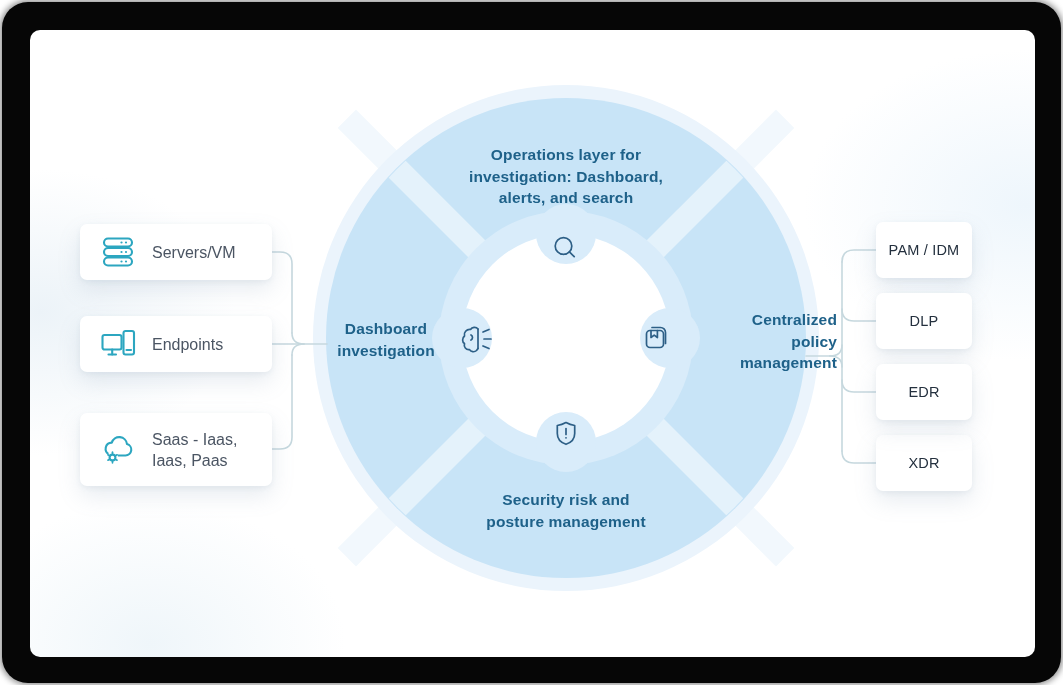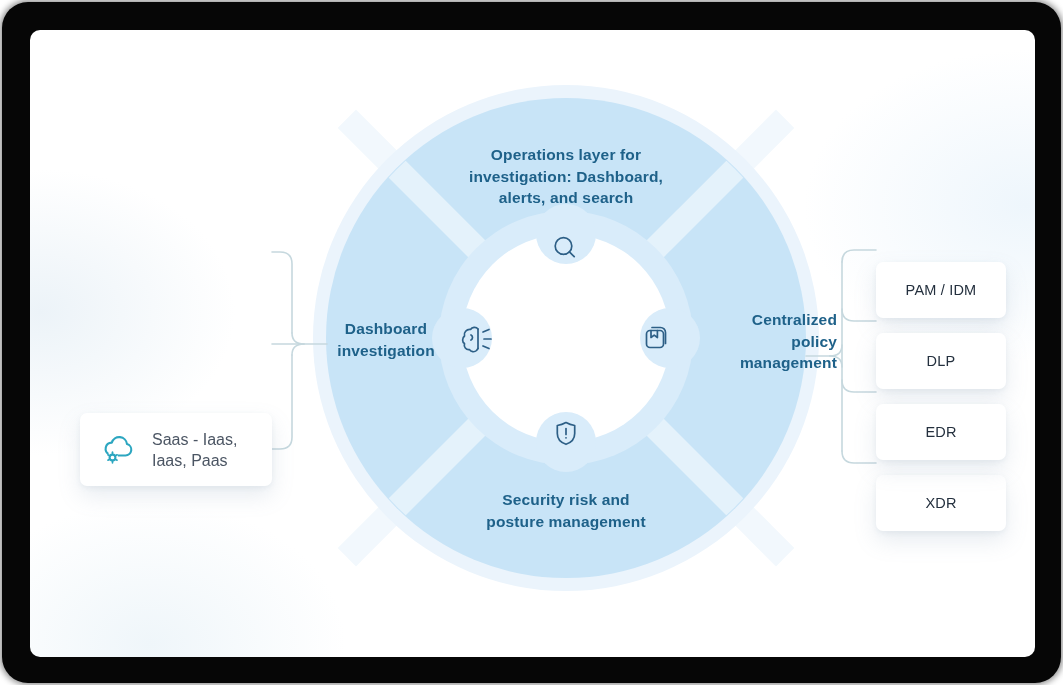--- a/index.html
+++ b/index.html
@@ -44,23 +44,23 @@
   }
   .src-card .label{
     font-size:16px;font-weight:500;color:#4b5563;line-height:21px;
   }
   .src-1{top:194px;height:56px;}
   .src-2{top:286px;height:56px;}
   .src-3{top:383px;height:73px;}
   .src-icon{flex:0 0 38px;height:38px;display:flex;align-items:center;justify-content:center;}
 
   .int-card{
-    left:846px;width:130px;height:56px;
+    left:846px;width:96px;height:56px;
     display:flex;align-items:center;justify-content:center;
-    font-size:14.5px;font-weight:500;color:#24303e;letter-spacing:.2px;margin-top:40px;
+    font-size:14.5px;font-weight:500;color:#24303e;letter-spacing:.2px;
   }
   .int-1{top:192px;} .int-2{top:263px;} .int-3{top:334px;} .int-4{top:405px;}
 </style>
 </head>
 <body>
 
 <div class="frame"></div>
 
 <div class="canvas">
 
@@ -160,21 +160,51 @@
   <div class="quad-label q-right">
     <span>Centralized</span>
     <span>policy</span>
     <span>management</span>
   </div>
   <div class="quad-label q-bottom">
     <span>Security risk and</span>
     <span>posture management</span>
   </div>
 
-
+  <div class="card src-card src-1">
+    <span class="src-icon">
+      <svg width="36" height="36" viewBox="0 0 36 36" fill="none" stroke="#2ca6c0" stroke-width="2.1" stroke-linecap="round" stroke-linejoin="round">
+        <rect x="4" y="4.5" width="28" height="8" rx="4"></rect>
+        <rect x="4" y="14" width="28" height="8" rx="4"></rect>
+        <rect x="4" y="23.5" width="28" height="8" rx="4"></rect>
+        <g fill="#2ca6c0" stroke="none">
+          <circle cx="21.5" cy="8.5" r="1.1"></circle>
+            <circle cx="26" cy="8.5" r="1.1"></circle>
+          <circle cx="21.5" cy="18" r="1.1"></circle>
+            <circle cx="26" cy="18" r="1.1"></circle>
+          <circle cx="21.5" cy="27.5" r="1.1"></circle>
+            <circle cx="26" cy="27.5" r="1.1"></circle>
+        </g>
+      </svg>
+    </span>
+    <span class="label">Servers/VM</span>
+  </div>
+
+  <div class="card src-card src-2">
+    <span class="src-icon">
+      <svg width="36" height="36" viewBox="0 0 36 36" fill="none" stroke="#2ca6c0" stroke-width="2.1" stroke-linecap="round" stroke-linejoin="round">
+        <rect x="2.5" y="9" width="19" height="14.5" rx="2"></rect>
+        <line x1="8.5" y1="28.5" x2="16" y2="28.5"></line>
+        <line x1="12.2" y1="23.5" x2="12.2" y2="28.5"></line>
+        <rect x="23.5" y="5" width="10.5" height="23.5" rx="2"></rect>
+        <line x1="26.5" y1="24" x2="31" y2="24"></line>
+      </svg>
+    </span>
+    <span class="label">Endpoints</span>
+  </div>
 
   <div class="card src-card src-3">
     <span class="src-icon">
       <svg width="36" height="36" viewBox="0 0 36 36" fill="none" stroke="#2ca6c0" stroke-width="2.1" stroke-linecap="round" stroke-linejoin="round">
         <path d="M11,23.5 h14.5 a5.8,5.8 0 0 0 1.5,-11.4 a7.8,7.8 0 0 0 -15.2,-1.5 a6.2,6.2 0 0 0 -2.4,11.9"></path>
         <circle cx="12.5" cy="25.5" r="5.6" fill="#ffffff" stroke="none"></circle>
         <circle cx="12.5" cy="25.5" r="2.9"></circle>
         <g stroke-width="1.7">
           <line x1="12.5" y1="20.2" x2="12.5" y2="21.7"></line>
           <line x1="12.5" y1="29.3" x2="12.5" y2="30.8"></line>

